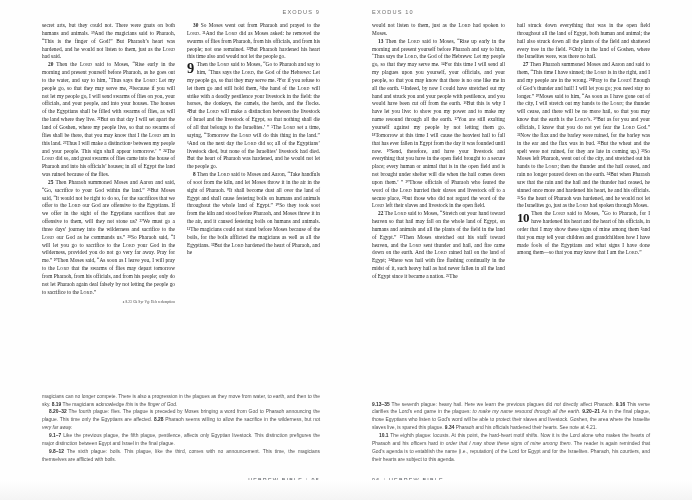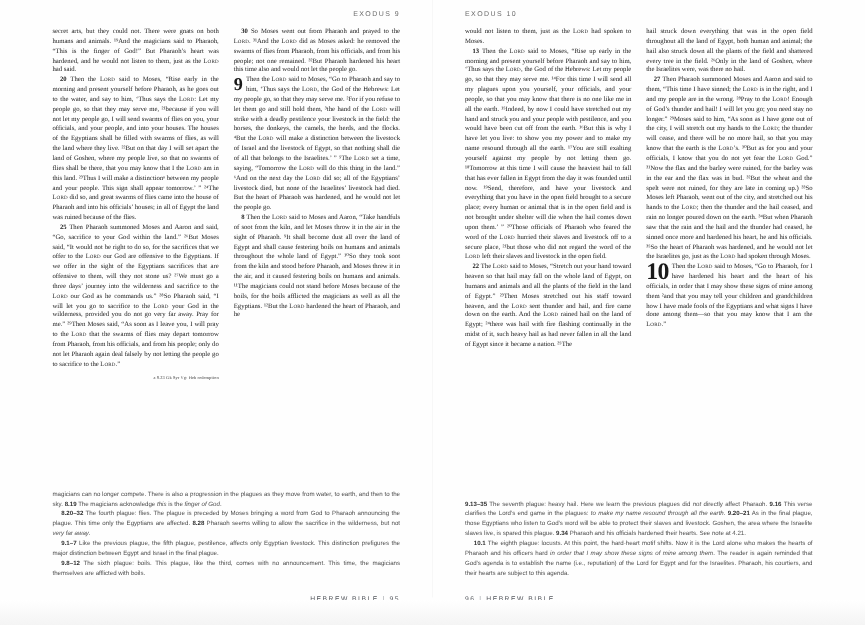--- a/index.html
+++ b/index.html
@@ -94,21 +94,21 @@
     text-indent: 0;
   }
   .dropcap {
     float: left;
     font-size: 14.5px;
     line-height: 13px;
     font-weight: bold;
     margin: 0.5px 2.5px 0 0;
     font-family: "Liberation Serif", "DejaVu Serif", serif;
   }
-  .dropcap.wide { font-size: 19px; letter-spacing: -0.6px; }
+  .dropcap.wide { font-size: 13px; letter-spacing: -0.6px; }
 
   
   .textnote {
     font-size: 3.5px;
     color: #3a3a3a;
     text-align: right;
     margin-top: 3px;
     letter-spacing: 0.1px;
   }
 

